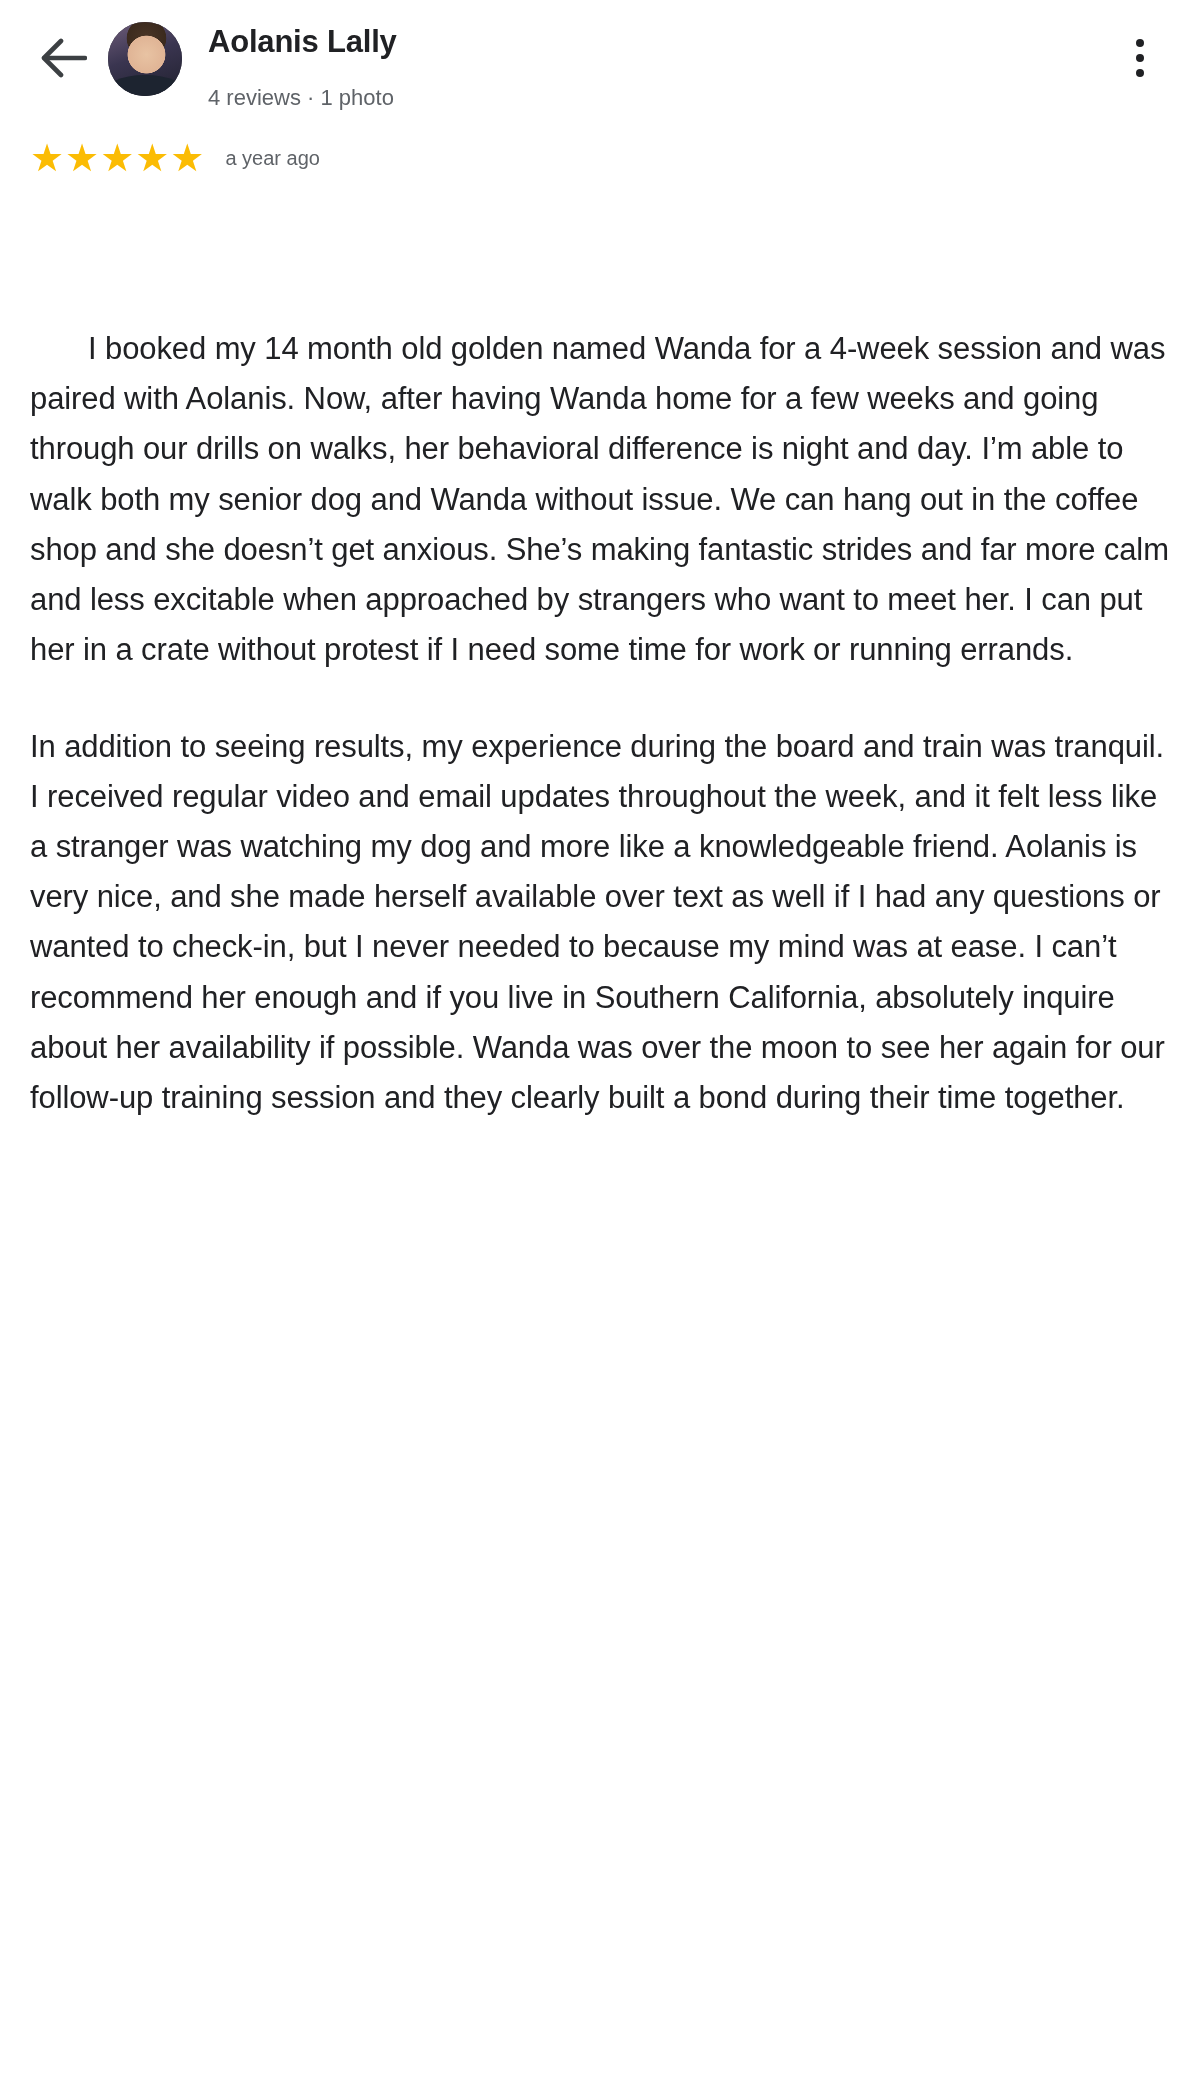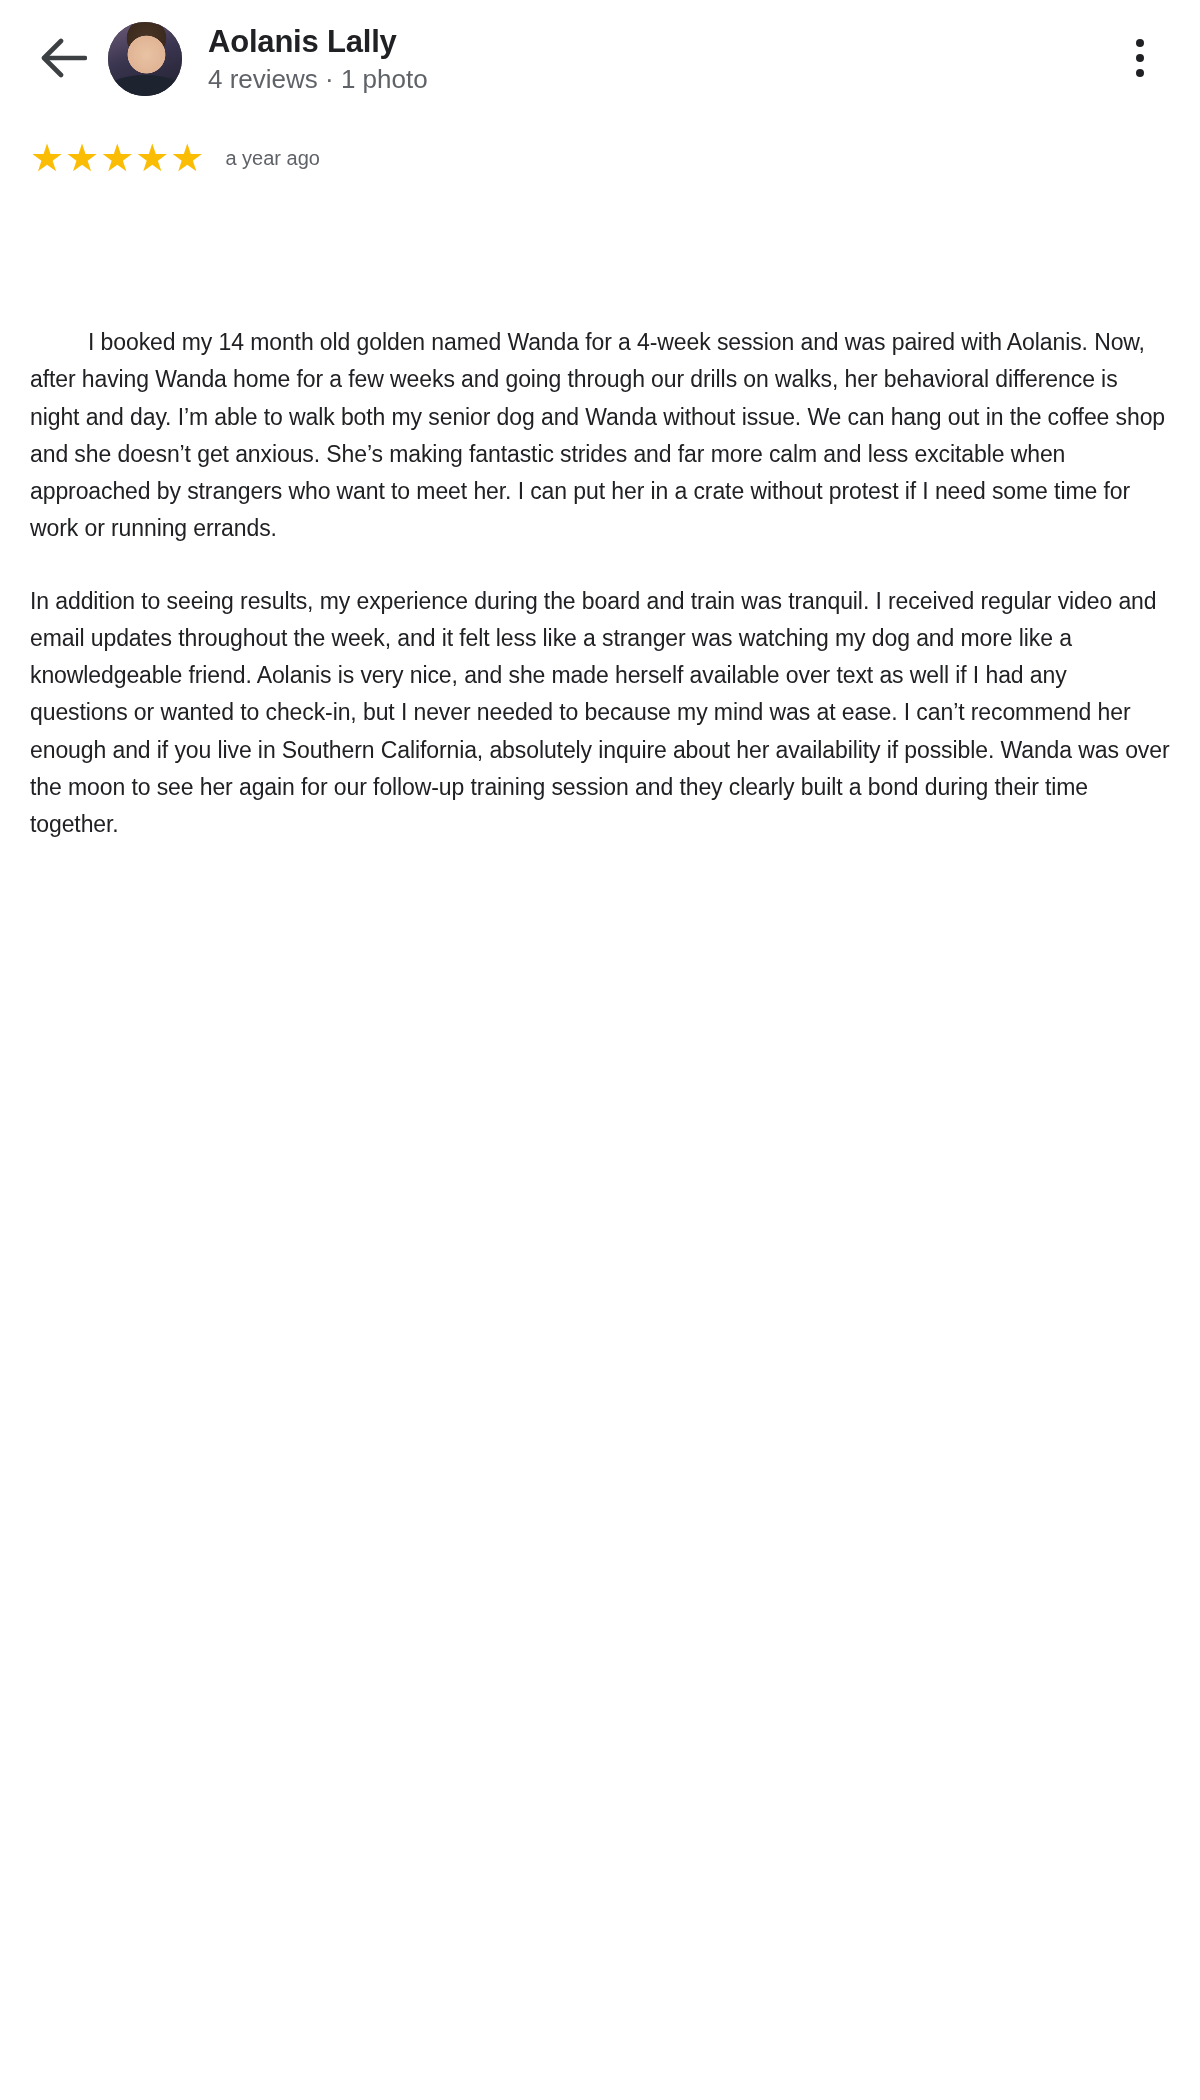--- a/index.html
+++ b/index.html
@@ -73,24 +73,24 @@
     min-width: 0;
   }
   .reviewer-name {
     font-size: 31px;
     font-weight: bold;
     line-height: 1.18;
     letter-spacing: -0.2px;
     color: #202124;
   }
   .reviewer-meta {
-    font-size: 26px;
+    font-size: 22px;
     color: #5f6368;
     line-height: 1.35;
-    margin-top: 1px;
+    margin-top: 22px;
   }
 
   .overflow-btn {
     width: 64px;
     height: 72px;
     display: flex;
     flex-direction: column;
     align-items: center;
     justify-content: center;
     gap: 7px;
@@ -124,28 +124,28 @@
   .stars span { display: inline-block; }
   .review-age {
     margin-left: 20px;
     font-size: 20px;
     color: #5f6368;
   }
 
   
   .review-body {
     padding: 140px 30px 0 30px;
-    font-size: 23px;
+    font-size: 31px;
     line-height: 1.62;
     color: #202124;
     letter-spacing: -0.1px;
   }
   .review-body p { margin: 0; }
   .review-body p.first { text-indent: 58px; }
-  .review-body p + p { margin-top: 35px; }
+  .review-body p + p { margin-top: 46px; }
 </style>
 </head>
 <body>
 
 <div class="screen">
 
   <div class="header">
 
     <div class="back-btn">
       <span>

